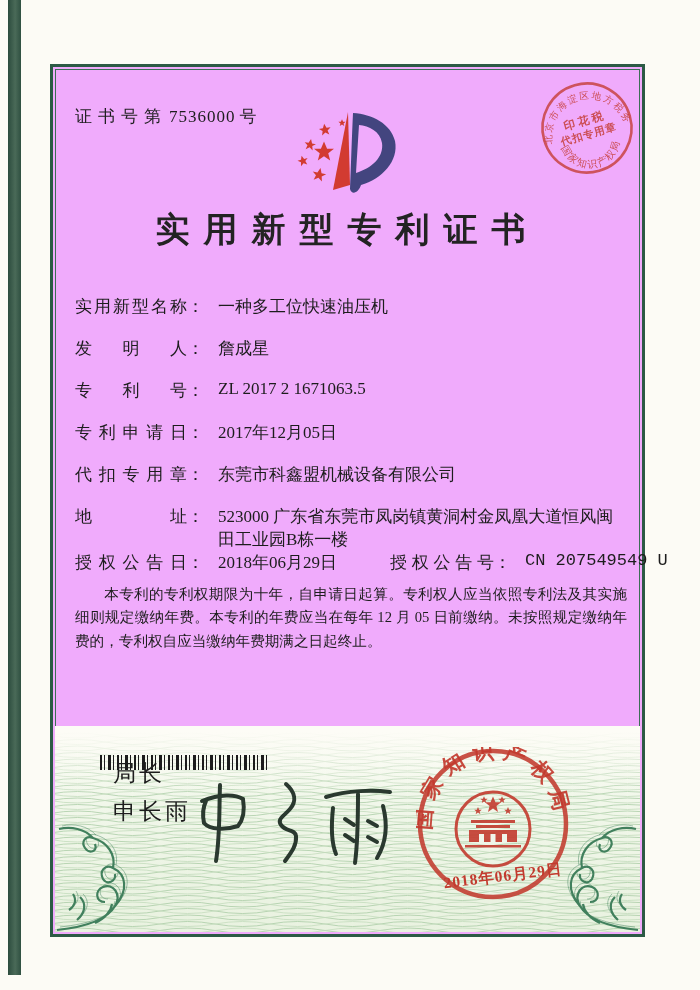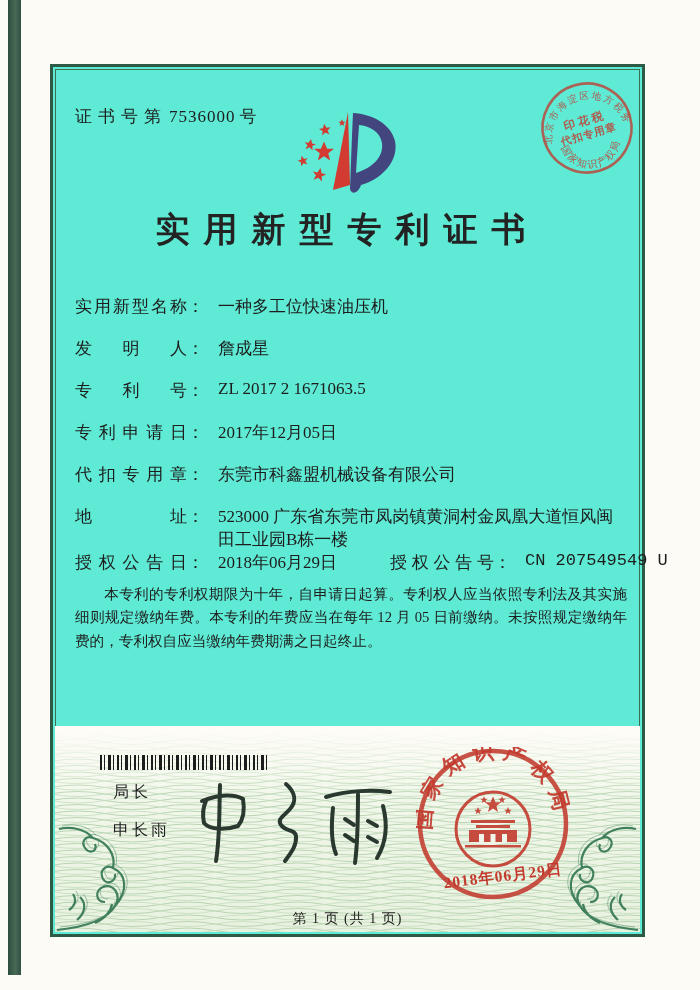--- a/index.html
+++ b/index.html
@@ -4,21 +4,21 @@
 <style>
   html,body{margin:0;padding:0;}
   body{width:700px;height:990px;position:relative;background:#f7f5ee;
        font-family:"Liberation Serif","DejaVu Serif",serif;color:#1d1d1d;}
   .photo{position:absolute;inset:0;background:#fcfbf5;}
   
   .binding-strip{position:absolute;left:8px;top:0;width:13px;height:975px;
      background:linear-gradient(90deg,#2c4c3e,#4a6a58 55%,#2f5041);}
   
   .frame{position:absolute;left:50px;top:64px;width:589px;height:867px;
-     border:3px solid #2c5a45;background:#5eead4;}
+     border:3px solid #2c5a45;background:#f0abfc;}
   .frame::before{content:'';position:absolute;inset:2px;border:1px solid #3c6e55;pointer-events:none;}
   
   .band{position:absolute;left:2px;right:2px;bottom:2px;height:206px;overflow:hidden;
      background:linear-gradient(180deg,#f6faf0,#e9f2e0);}
   .band svg.waves{position:absolute;left:0;top:0;}
   .band .fade{position:absolute;left:0;right:0;top:0;height:70px;
      background:linear-gradient(180deg,#fdfcf6 8%,rgba(253,252,246,0));}
   .corner{position:absolute;bottom:0;width:100px;height:108px;}
   .corner.left{left:0;}
   .corner.right{right:0;transform:scaleX(-1);}
@@ -40,21 +40,21 @@
   .pair-right{position:absolute;left:315px;top:0;font-family:Liberation Mono, monospace;}
   .pair-right .flabel{width:104px;}
   
   .body-text{position:absolute;left:22px;top:516px;width:552px;font-size:14.6px;
      line-height:23.4px;text-align:justify;}
   .body-text p{margin:0;text-indent:2em;}
   
   .barcode{position:absolute;left:47px;top:688px;width:170px;height:15px;
      background:repeating-linear-gradient(90deg,#1c1c1c 0 2px,transparent 2px 4px,#1c1c1c 4px 5px,
        transparent 5px 8px,#1c1c1c 8px 11px,transparent 11px 13px,#1c1c1c 13px 14px,transparent 14px 17px);}
-  .signer{position:absolute;left:60px;top:706px;font-size:16px;line-height:38px;letter-spacing:3px;}
+  .signer{position:absolute;left:60px;top:688px;font-size:23px;line-height:38px;letter-spacing:3px;}
   .signature{position:absolute;left:137px;top:708px;width:212px;height:102px;}
   .seal{position:absolute;left:363px;top:680px;width:154px;height:154px;}
   .seal-date{position:absolute;left:368px;top:799px;width:164px;text-align:center;
      color:#c23a2e;font-size:15.5px;font-weight:700;letter-spacing:1px;transform:rotate(-7deg);}
   .stamp{position:absolute;left:486px;top:13px;width:96px;height:96px;transform:rotate(-16deg);opacity:.9;}
   .footer{position:absolute;left:0;top:843px;width:100%;text-align:center;font-size:14px;letter-spacing:1px;}
   svg text{font-family:"Liberation Serif","DejaVu Serif",serif;}
 </style>
 </head>
 <body>
@@ -261,15 +261,14 @@
       </defs>
       <circle cx="48" cy="48" r="44.5" fill="none" stroke="rgba(195,56,46,0.85)" stroke-width="2.6"></circle>
       <g fill="rgba(195,56,46,0.9)">
         <text font-size="9.5" letter-spacing="2"><textPath href="#stTop" startOffset="3">北京市海淀区地方税务局</textPath></text>
         <text font-size="10" letter-spacing="1.5"><textPath href="#stBot" startOffset="2">国家知识产权局</textPath></text>
         <text x="48" y="44" text-anchor="middle" font-size="11.5" font-weight="bold" letter-spacing="3">印花税</text>
         <text x="48" y="58" text-anchor="middle" font-size="10.5" font-weight="bold" letter-spacing="1">代扣专用章</text>
       </g>
     </svg>
 
-    <div class="footer">第 1 页 (共 1 页)</div>
   </div>
 </div>
 
 </body></html>

